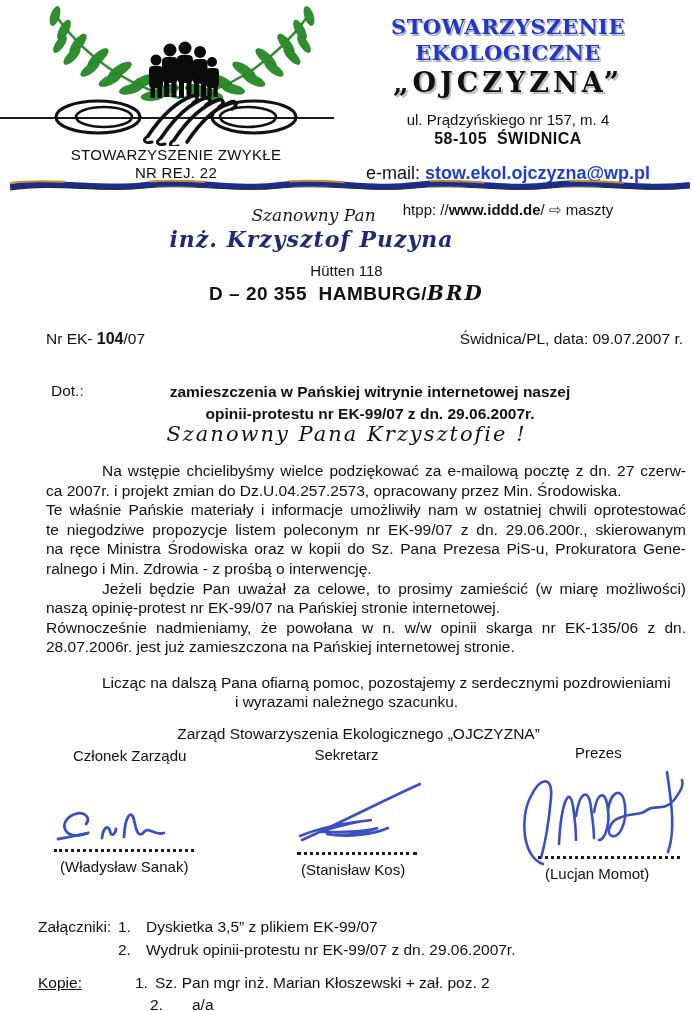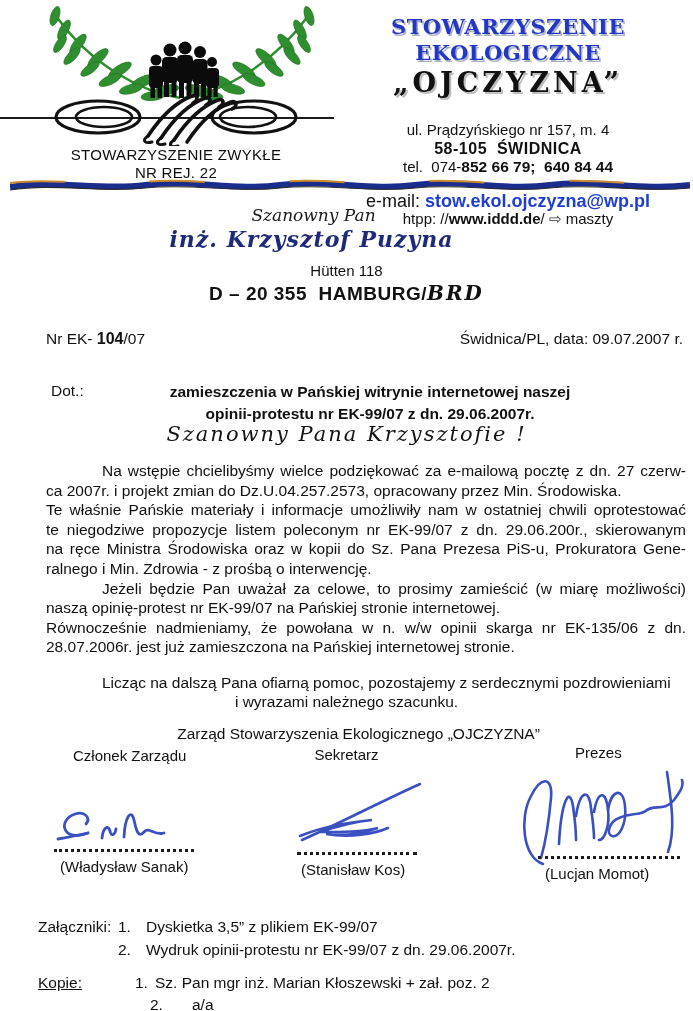--- a/index.html
+++ b/index.html
@@ -13,27 +13,27 @@
 
   
   .logo-line{position:absolute;left:0;top:117px;width:334px;height:2px;background:#1a1a1a;}
   .logo-captions{position:absolute;left:20px;top:146px;width:312px;text-align:center;
     font-size:15px;line-height:18px;letter-spacing:.3px;color:#0d0d0d;}
   .org-block{position:absolute;left:330px;top:14px;width:356px;text-align:center;}
   .org-name1{font-family:"DejaVu Serif",serif;font-weight:bold;font-size:21px;line-height:26px;
     color:#2336c4;letter-spacing:.5px;text-shadow:1.5px 1.5px 0 #a9b0c4;}
   .org-name2{font-family:"DejaVu Serif",serif;font-weight:bold;font-size:27px;line-height:34px;
     color:#101010;letter-spacing:4px;text-shadow:2px 2px 0 #bdbdbd;text-align:center;}
-  .org-addr1{font-size:15px;line-height:19px;margin-top:20px;}
+  .org-addr1{font-size:15px;line-height:19px;margin-top:10px;}
   .org-addr2{font-size:16px;line-height:19px;font-weight:bold;letter-spacing:.5px;}
   .org-tel{font-size:15px;line-height:18px;}
   .org-tel b{font-size:15.5px;}
   .org-email{font-size:18px;line-height:18px;margin-top:16px;}
   .org-email .lnk{color:#1d3ed0;font-weight:bold;}
-  .org-web{font-size:15px;line-height:18px;}
+  .org-web{font-size:15px;line-height:18px;margin-top:19px;}
   .arrow{color:#333;}
 
   
   .salutation{left:0;top:205px;width:627px;text-align:center;
     font-family:"DejaVu Serif",serif;font-style:italic;font-size:17px;color:#1a1a1a;}
   .r-name{left:0;top:226px;width:623px;text-align:center;
     font-family:"DejaVu Serif",serif;font-style:italic;font-weight:bold;
     font-size:22px;color:#1e2a78;letter-spacing:1px;}
   .r-street{left:0;top:262px;width:693px;text-align:center;font-size:15px;}
   .r-city{left:0;top:281px;width:693px;text-align:center;font-size:19px;font-weight:bold;letter-spacing:.5px;}
@@ -171,21 +171,20 @@
   <div class="logo-captions">
     <div>STOWARZYSZENIE ZWYKŁE</div>
     <div>NR REJ. 22</div>
   </div>
 
   <div class="org-block">
     <div class="org-name1">STOWARZYSZENIE EKOLOGICZNE</div>
     <div class="org-name2">„OJCZYZNA”</div>
     <div class="org-addr1 pre">ul. Prądzyńskiego nr 157, m. 4</div>
     <div class="org-addr2 pre">58-105  ŚWIDNICA</div>
-    <div class="org-tel"><span class="pre">tel.  074-</span><b class="pre">852 66 79;  640 84 44</b></div>
     <div class="org-email"><span class="pre">e-mail: </span><span class="lnk">stow.ekol.ojczyzna@wp.pl</span></div>
     <div class="org-web"><span class="pre">htpp: //</span><b>www.iddd.de</b><span class="pre">/ </span><span class="arrow">⇨</span><span class="pre"> maszty</span></div>
   </div>
 
   <svg class="abs" style="left:10px;top:176px;" width="680" height="18" viewBox="0 0 680 18">
     <path d="M0,11 C45,3 90,15 135,9 C180,3 225,15 270,9 C315,3 360,15 405,9 C450,3 495,15 540,9 C585,3 630,15 680,9" stroke="#1b2d8c" stroke-width="6" fill="none"></path>
     <path d="M0,7 C45,1 90,12 135,6 C180,1 225,12 270,6 C315,1 360,12 405,6 C450,1 495,12 540,6 C585,1 630,12 680,6" stroke="#cf8a28" stroke-width="2" fill="none" stroke-dasharray="55 85"></path>
     <path d="M0,14 C45,7 90,17 135,12 C180,7 225,17 270,12 C315,7 360,17 405,12 C450,7 495,17 540,12 C585,7 630,17 680,12" stroke="#2b2b2b" stroke-width="1.2" fill="none"></path>
   </svg>
 

